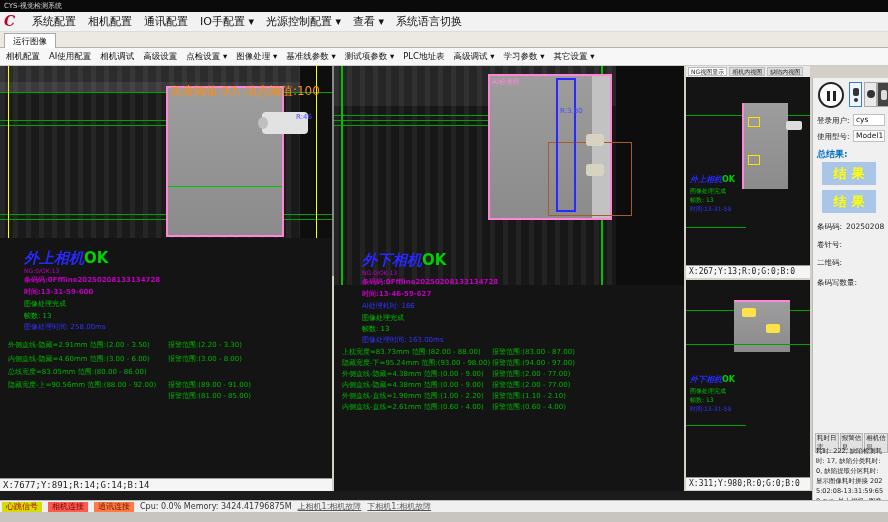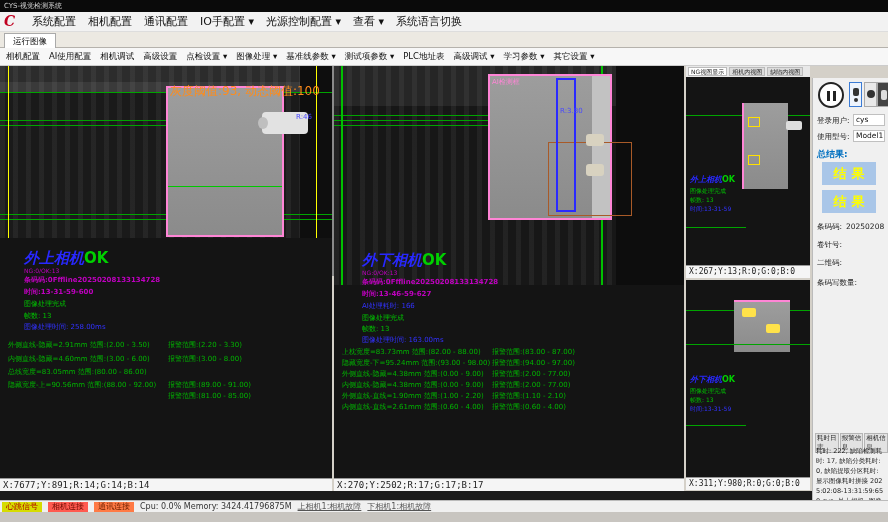--- a/index.html
+++ b/index.html
@@ -184,21 +184,20 @@
     <div class="ov-row" style="left:158px; top:292px;">报警范围:(94.00 - 97.00)</div>
     <div class="ov-row" style="left:8px; top:303px;">外侧直线-隐藏=4.38mm 范围:(0.00 - 9.00)</div>
     <div class="ov-row" style="left:158px; top:303px;">报警范围:(2.00 - 77.00)</div>
     <div class="ov-row" style="left:8px; top:314px;">内侧直线-隐藏=4.38mm 范围:(0.00 - 9.00)</div>
     <div class="ov-row" style="left:158px; top:314px;">报警范围:(2.00 - 77.00)</div>
     <div class="ov-row" style="left:8px; top:325px;">外侧直线-直线=1.90mm 范围:(1.00 - 2.20)</div>
     <div class="ov-row" style="left:158px; top:325px;">报警范围:(1.10 - 2.10)</div>
     <div class="ov-row" style="left:8px; top:336px;">内侧直线-直线=2.61mm 范围:(0.60 - 4.00)</div>
     <div class="ov-row" style="left:158px; top:336px;">报警范围:(0.60 - 4.00)</div>
   </div>
-  <div class="coordbar" style="left:334px; top:478px; width:350px;">X:270;Y:2502;R:17;G:17;B:17</div>
 
   <div class="thumbtabs" style="left:686px; top:66px; width:124px; height:11px;">
     <span class="thumbtab on">NG视图显示</span>
     <span class="thumbtab">相机内视图</span>
     <span class="thumbtab">缺陷内视图</span>
   </div>
   <div class="abs view" style="left:686px; top:77px; width:124px; height:188px;">
     <div class="hline" style="left:0; top:38px; width:124px;"></div>
     <div class="abs panelgray" style="left:56px; top:26px; width:46px; height:86px; border-left:2px solid #ff85d6;"></div>
     <div class="ybox" style="left:62px; top:40px; width:12px; height:10px;"></div>

